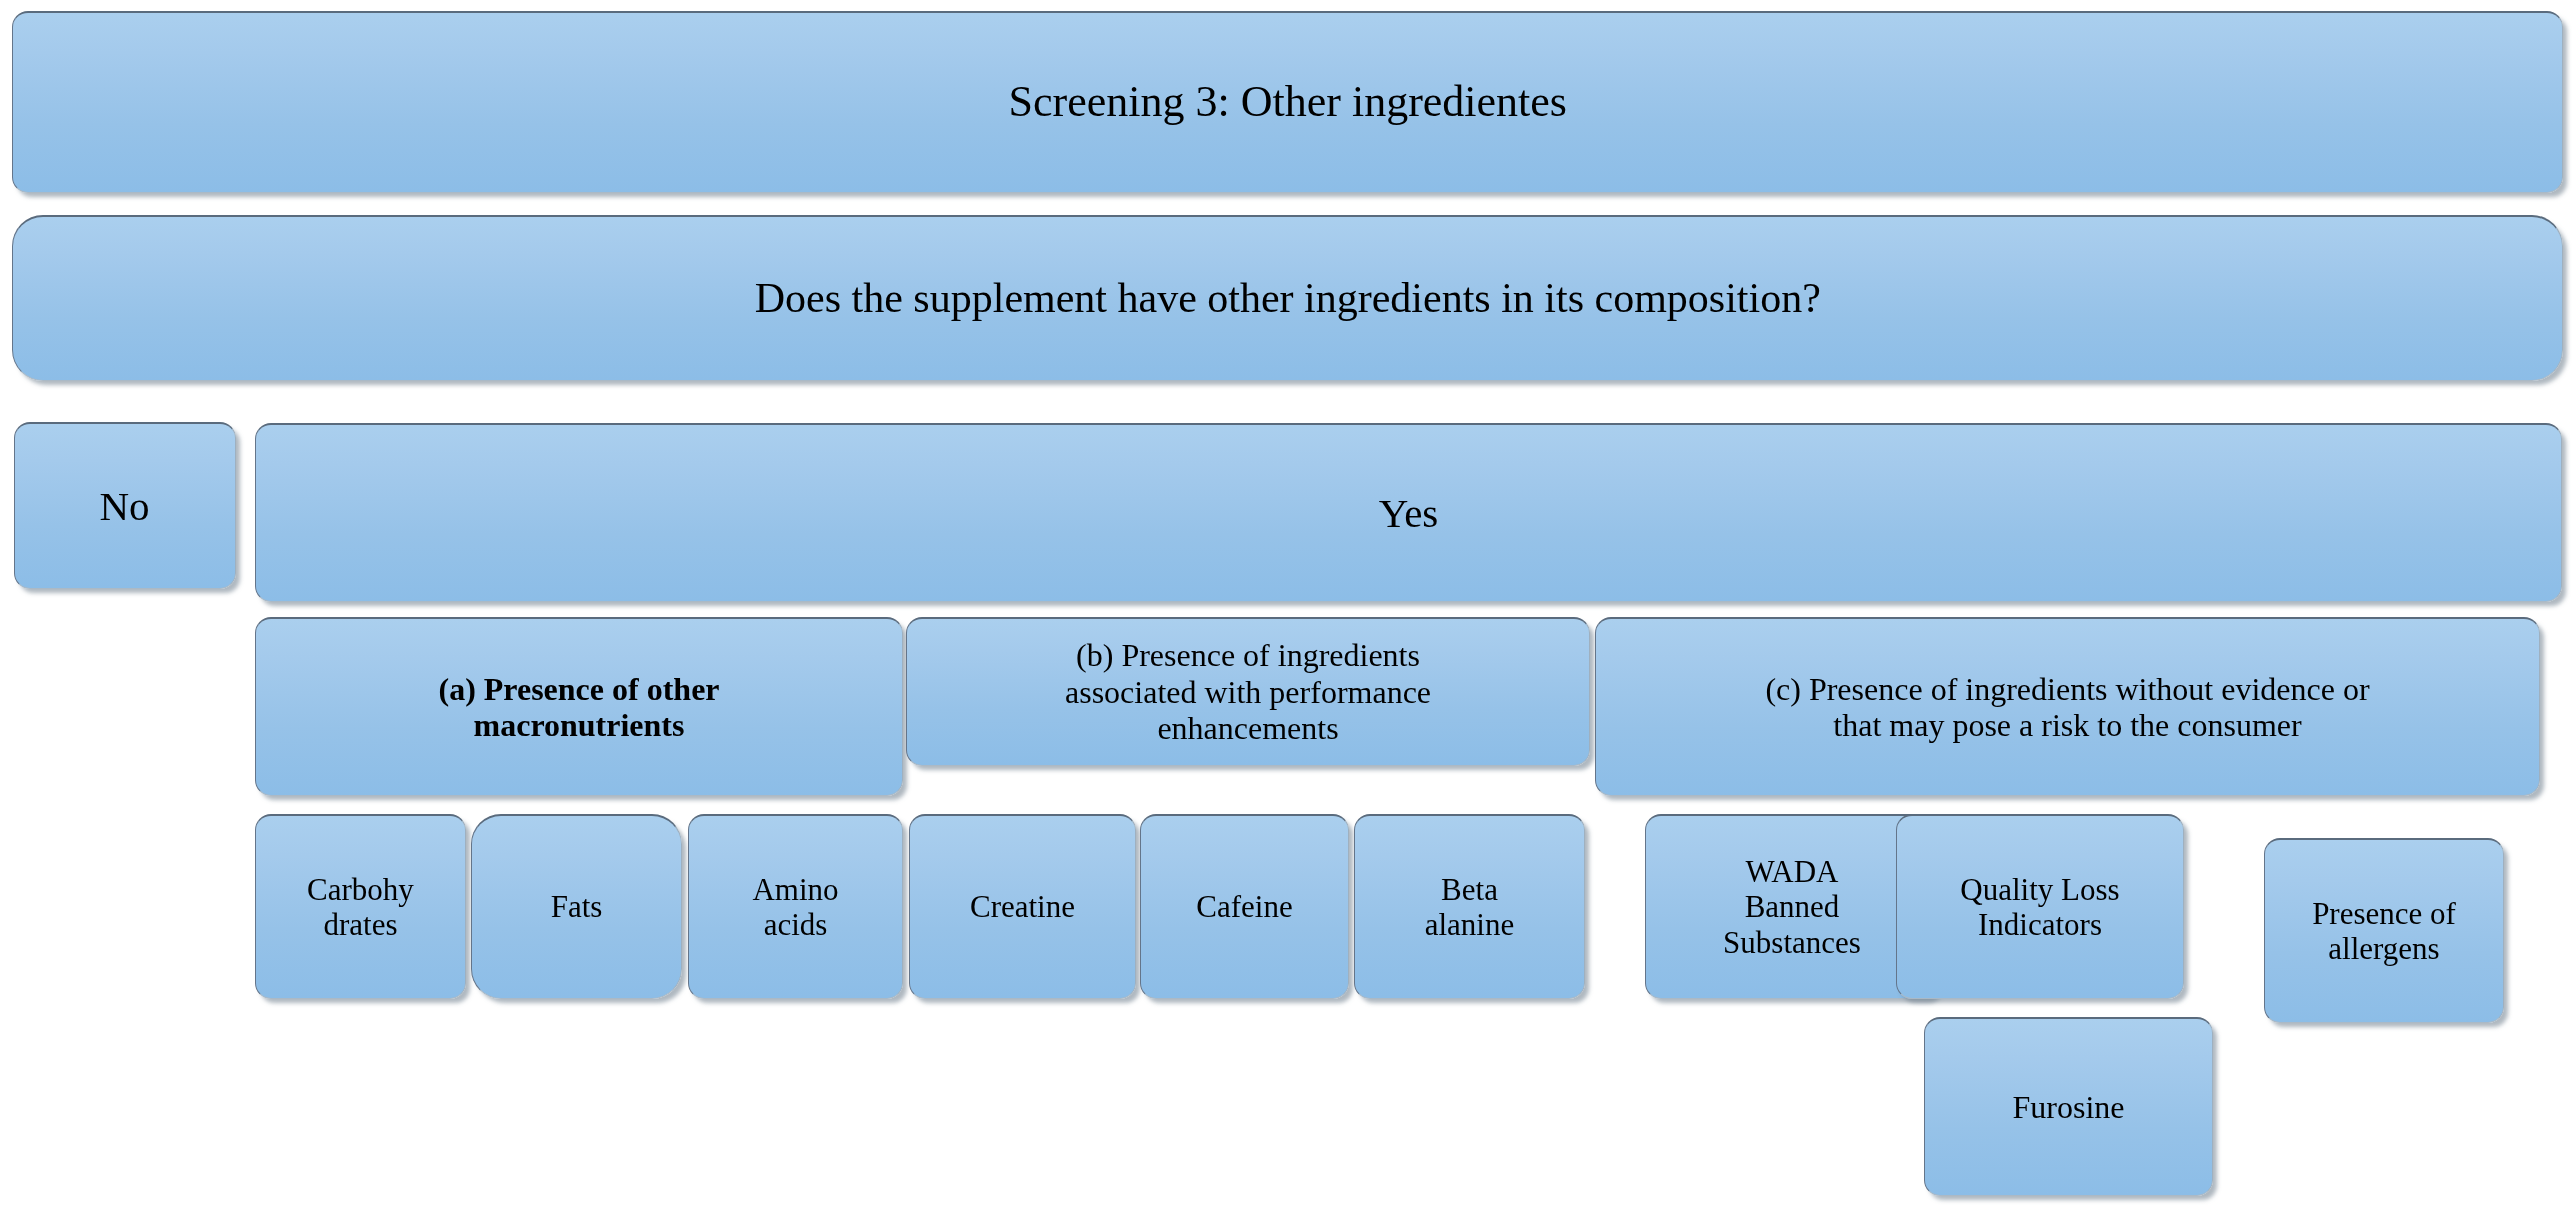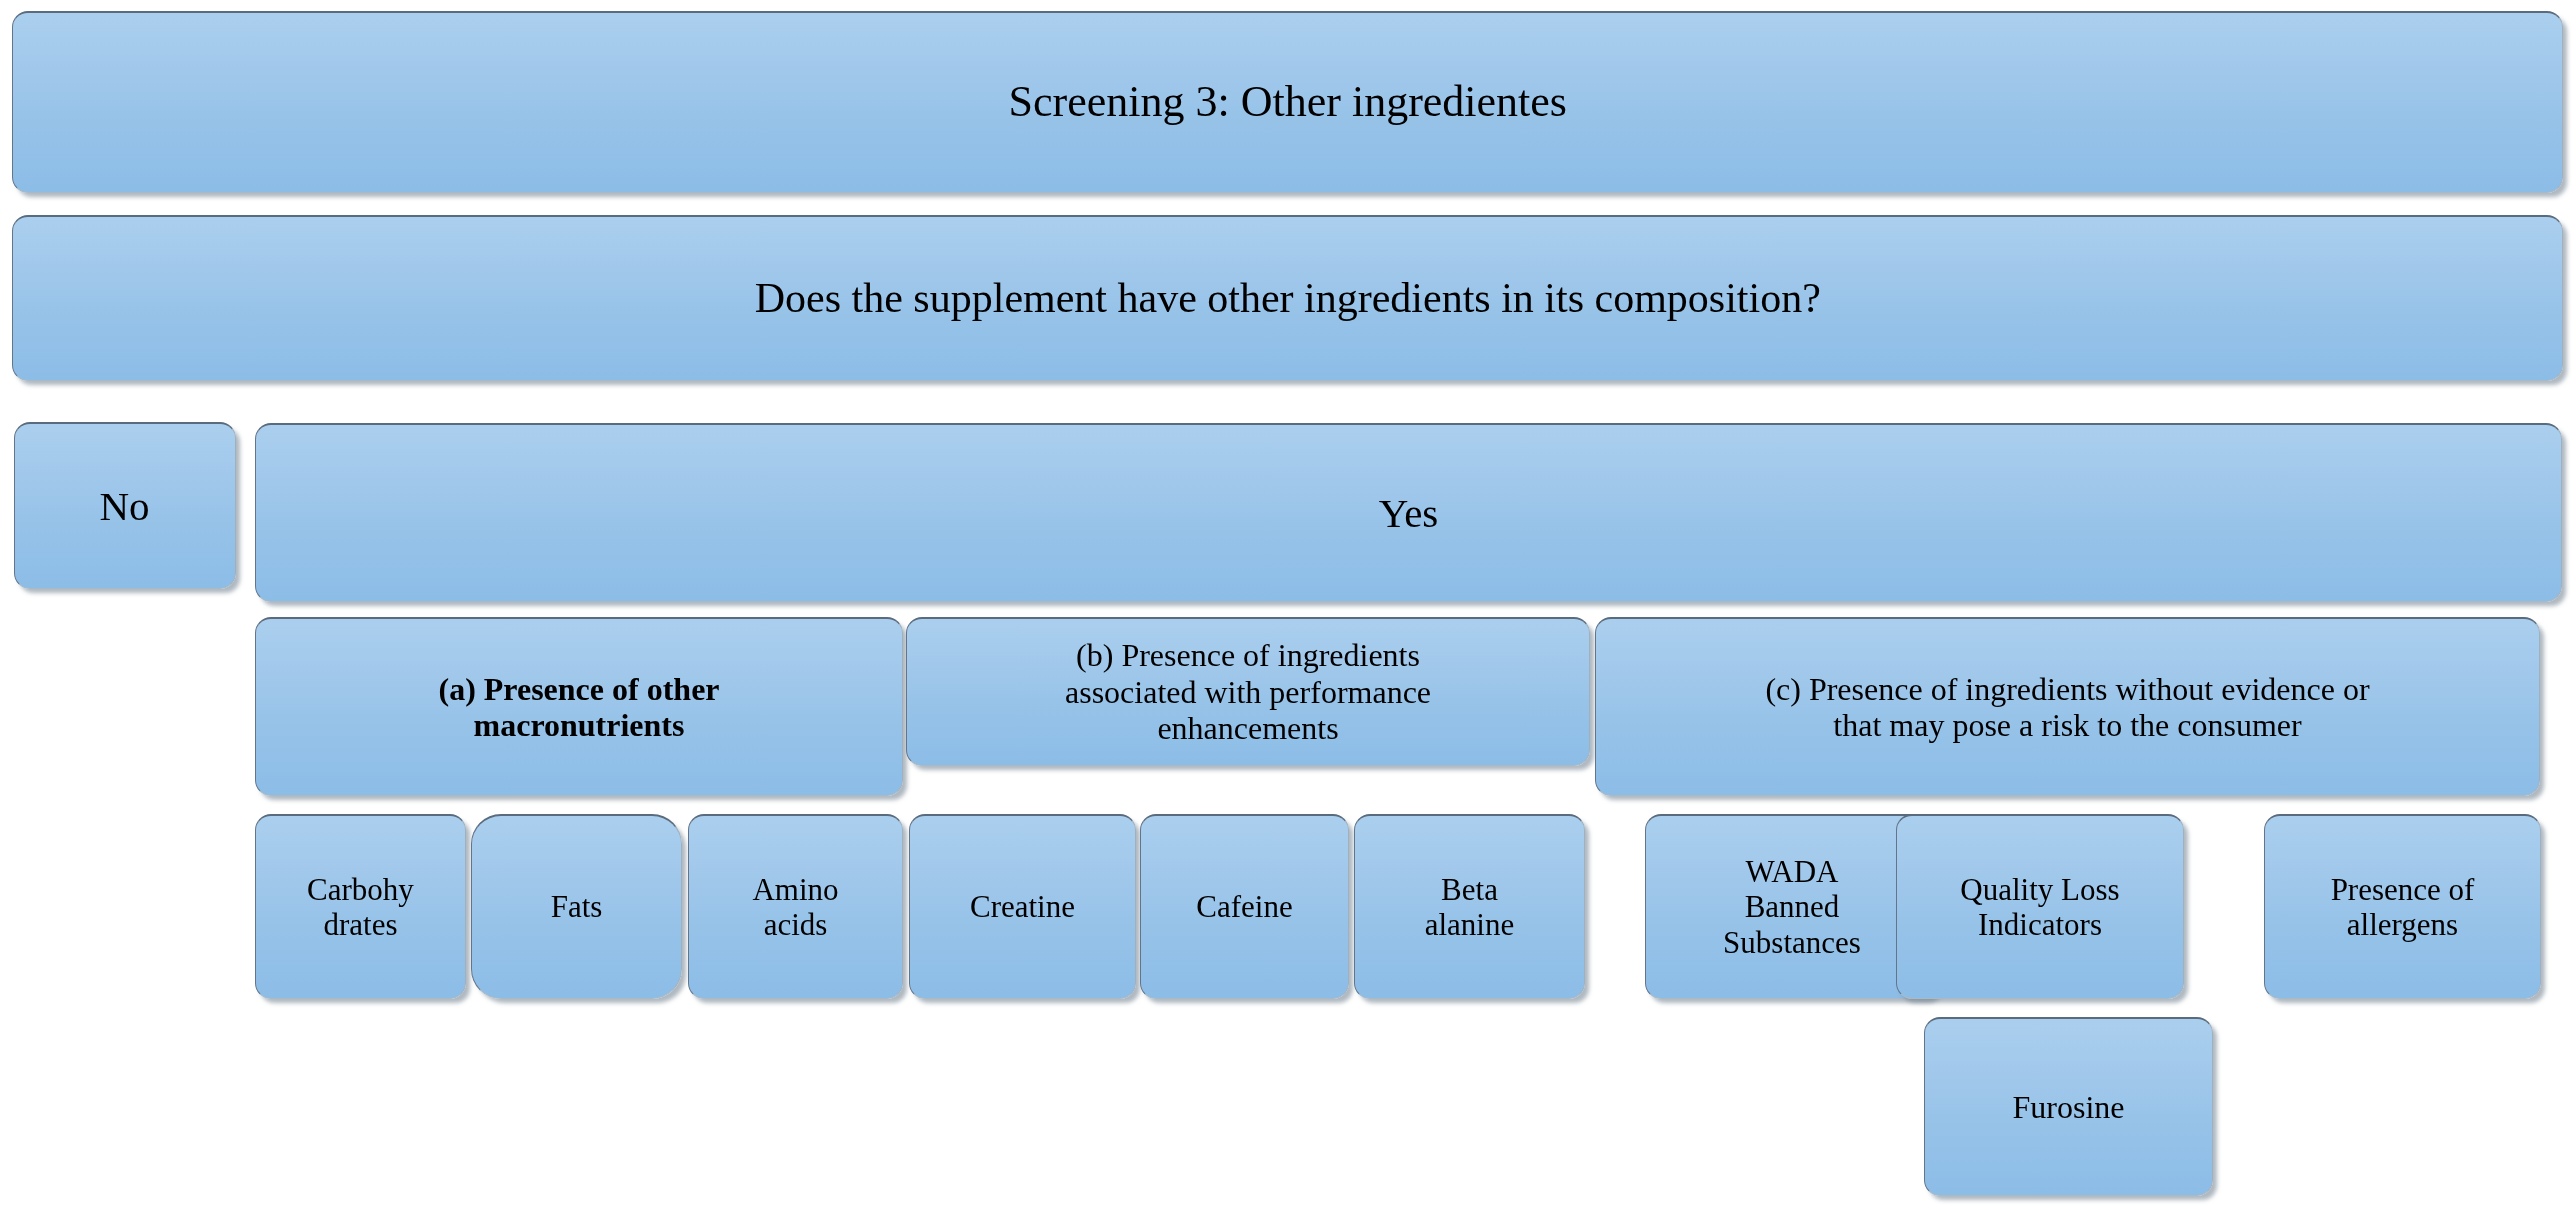--- a/index.html
+++ b/index.html
@@ -42,41 +42,41 @@
   .f-quest   { font-size: 42px; }
   .f-branch  { font-size: 41px; }
   .f-cat     { font-size: 32px; }
   .f-leaf    { font-size: 31px; }
   .f-sub     { font-size: 32px; }
 
   
   #n-title   { left: 12.3px;   top: 11px;    width: 2551px; height: 182px; }
 
   
-  #n-question{ left: 12.3px;   top: 215px;   width: 2551px; height: 166px; }
+  #n-question{ left: 12.3px;   top: 215px;   width: 2551px; height: 166px; border-radius: 31px; }
 
   
   #n-no      { left: 13.5px;   top: 422px;   width: 222px;  height: 167px; }
   #n-yes     { left: 255px;  top: 423px;   width: 2307px; height: 179px; }
 
   
   #n-cat-a   { left: 255px;  top: 617px;  width: 648px; height: 179px; font-weight: bold; }
   #n-cat-b   { left: 906px; top: 617px;  width: 684px; height: 149px; }
   #n-cat-c   { left: 1595px; top: 617px;  width: 945px; height: 179px; }
 
   
   #n-l-carbs     { left: 255px;  top: 814px; width: 211px;  height: 185px; }
   #n-l-fats      { left: 471px;  top: 814px; width: 211px;  height: 185px; border-radius: 30px; }
   #n-l-amino     { left: 688px; top: 814px; width: 215px;  height: 185px; }
   #n-l-creatine  { left: 909px; top: 814px; width: 227px;  height: 185px; }
   #n-l-cafeine   { left: 1140px; top: 814px; width: 209px;  height: 185px; }
   #n-l-beta      { left: 1354px; top: 814px; width: 231px;  height: 185px; }
   #n-l-wada      { left: 1597px; top: 814px; width: 294px;  height: 185px; margin-left: 48px; }
   #n-l-quality   { left: 1896px; top: 814px; width: 288px;  height: 185px; }
-  #n-l-allergens { left: 2264px; top: 814px; width: 277px;  height: 185px; }
+  #n-l-allergens { left: 2264px; top: 838px; width: 240px;  height: 185px; }
 
   
   #n-furosine { left: 1924px; top: 1017px; width: 289px; height: 179px; }
 </style>
 </head>
 <body>
 
 <div id="n-title" class="node f-title">Screening 3: Other ingredientes</div>
 
 <div id="n-question" class="node f-quest">Does the supplement have other ingredients in its composition?</div>

